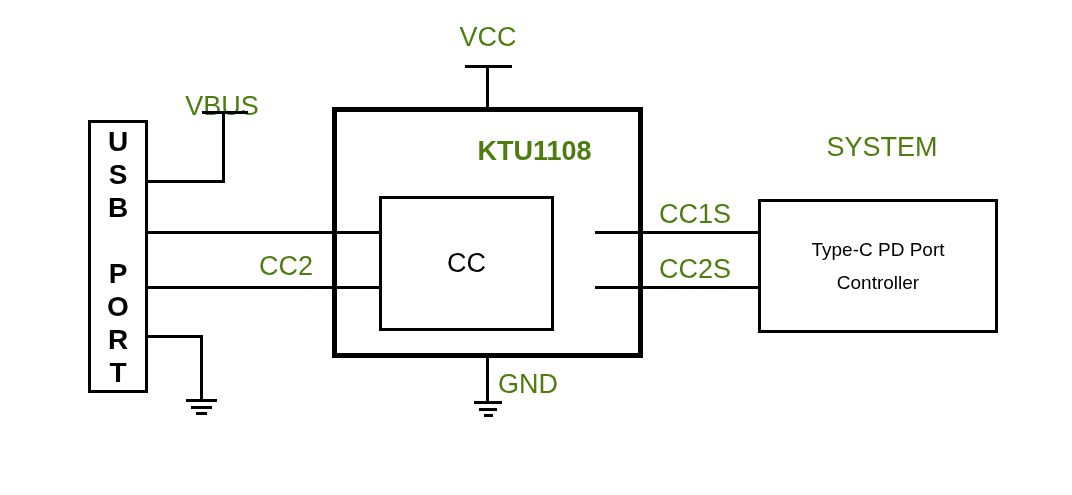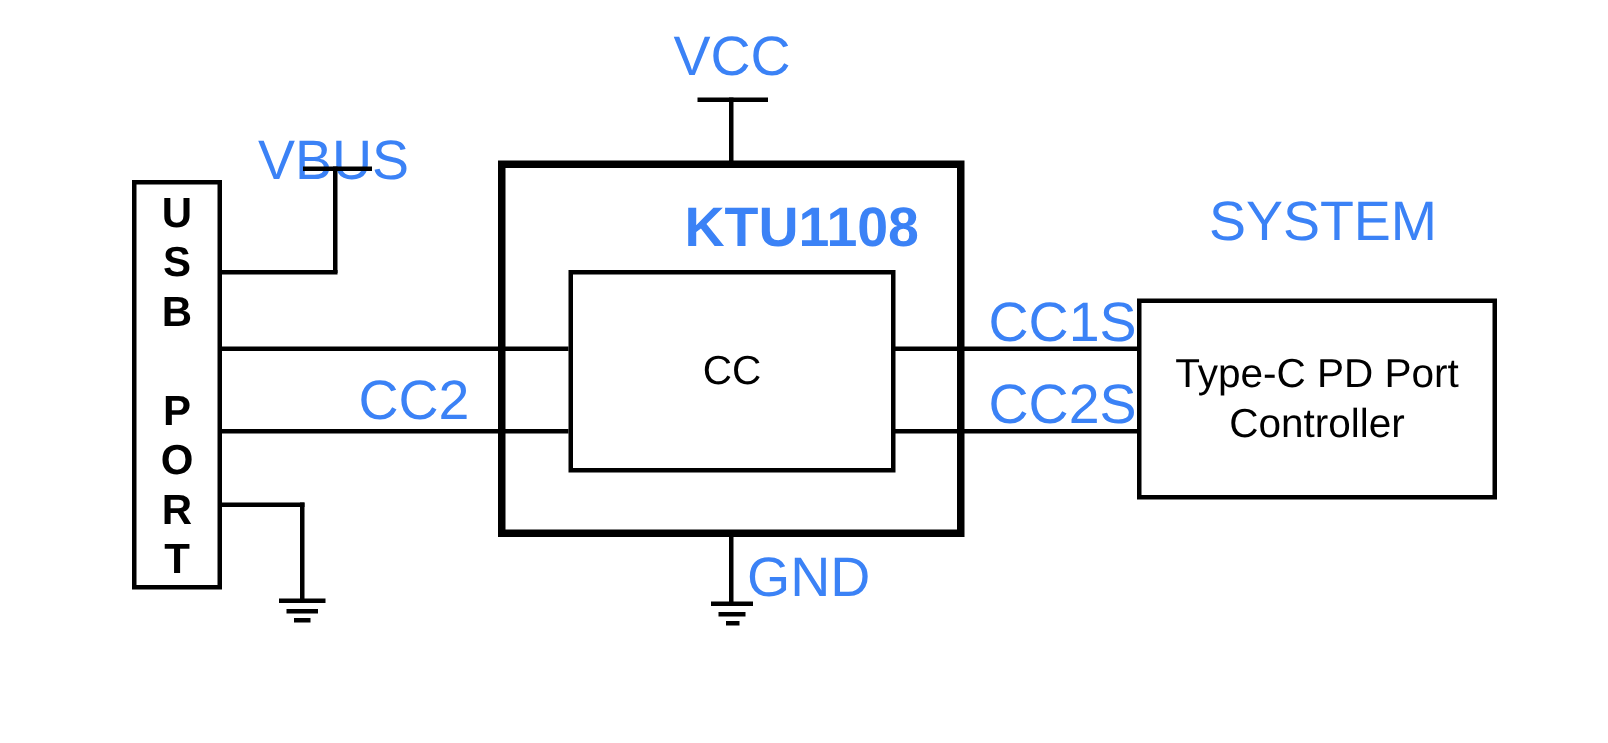--- a/index.html
+++ b/index.html
@@ -9,24 +9,24 @@
     height: 495px;
     background: #ffffff;
     font-family: "Liberation Sans", "DejaVu Sans", sans-serif;
     color: #000000;
     overflow: hidden;
   }
   .wire { position: absolute; background: #000000; }
   .box  { position: absolute; box-sizing: border-box; background: #ffffff; }
   .label {
     position: absolute;
-    font-size: 37px;
+    font-size: 27px;
     line-height: 27px;
     white-space: nowrap;
-    color: #3b82f6;
+    color: #4d7c0f;
   }
   .center { text-align: center; }
   .right  { text-align: right; }
 
   
   #usb-box {
     left: 88px; top: 120px; width: 60px; height: 273px;
     border: 3px solid #000000;
     display: flex; flex-direction: column; align-items: center; justify-content: center;
   }
@@ -34,33 +34,33 @@
     display: block; font-size: 28px; font-weight: bold; line-height: 33px; height: 33px;
   }
   .usb-letter-gap { height: 33px; }
 
   
   #ktu-box { left: 332px; top: 107px; width: 311px; height: 251px; border: 5px solid #000000; background: transparent; }
   #ktu-title { left: 332px; top: 138px; width: 311px; font-weight: bold; margin-left: 47px; }
 
   
   #sw-box {
-    left: 379px; top: 180px; width: 218px; height: 135px;
+    left: 379px; top: 196px; width: 175px; height: 135px;
     border: 3px solid #000000;
     display: flex; flex-direction: column; align-items: center; justify-content: center;
   }
   #sw-box .line { font-size: 27px; line-height: 31px; }
 
   
   #ctrl-box {
     left: 758px; top: 199px; width: 240px; height: 134px;
     border: 3px solid #000000;
     display: flex; flex-direction: column; align-items: center; justify-content: center;
   }
-  #ctrl-box .line { font-size: 27px; line-height: 33px; }
+  #ctrl-box .line { font-size: 19px; line-height: 33px; }
 
   
   #vcc-label    { left: 438px; top: 24px;  width: 100px; }
   #vbus-label   { left: 172px; top: 93px;  width: 100px; }
   #system-label { left: 782px; top: 134px; width: 200px; }
   #cc1-label    { left: 230px; top: 199px; width: 85px; }
   #cc2-label    { left: 230px; top: 253px; width: 83px; }
   #cc1s-label   { left: 659px; top: 201px; }
   #cc2s-label   { left: 659px; top: 256px; }
   #gnd-label    { left: 498px; top: 371px; }

